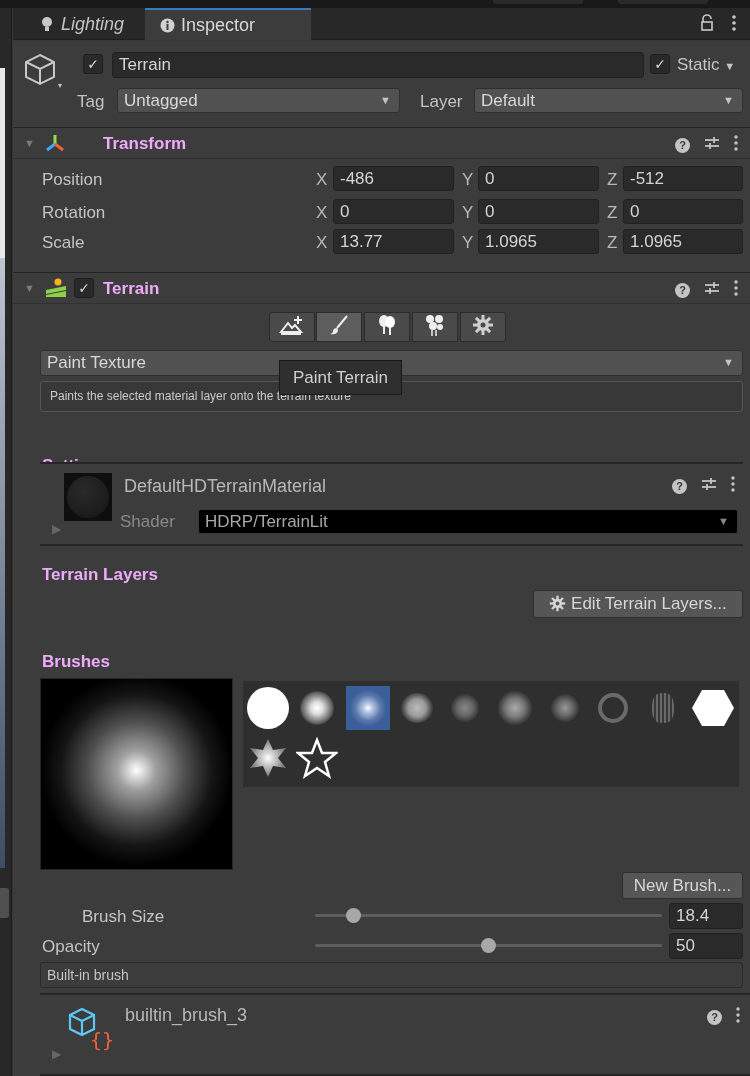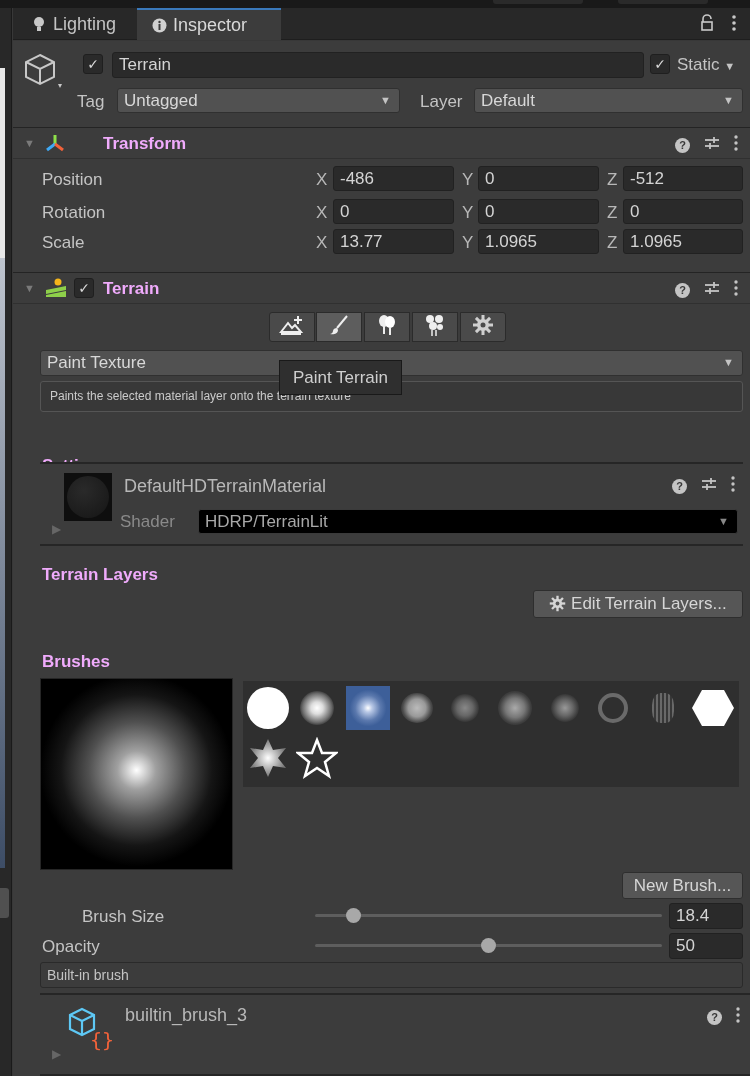--- a/index.html
+++ b/index.html
@@ -66,30 +66,30 @@
   <div class="tb" style="left:618px;width:90px;"></div>
 </div>
 
 <div class="leftpanel">
   <div class="strip"></div>
   <div class="stripb"></div>
   <div class="tabbit"></div>
 </div>
 
 <div class="tabbar">
-  <div class="tab" style="left:4px;">
+  <div class="tab" style="left:12px;font-style:italic;">
     <span class="ic">
       <svg width="12" height="16" viewBox="0 0 12 16">
           <circle cx="6" cy="6" r="5" fill="#c8c8c8"></circle>
           <rect x="4" y="11" width="4" height="4" fill="#c8c8c8"></rect>
         </svg>
     </span>
     <span>Lighting</span>
   </div>
-  <div class="tab active" style="left:124px;width:144px;">
+  <div class="tab active" style="left:132px;width:166px;">
     <span class="ic">
       <svg width="15" height="15" viewBox="0 0 15 15">
           <circle cx="7.5" cy="7.5" r="7" fill="#d0d0d0"></circle>
           <rect x="6.5" y="6" width="2" height="6" fill="#3c3c3c"></rect>
           <circle cx="7.5" cy="4" r="1.2" fill="#3c3c3c"></circle>
         </svg>
     </span>
     <span>Inspector</span>
   </div>
   <div class="right-icons">

